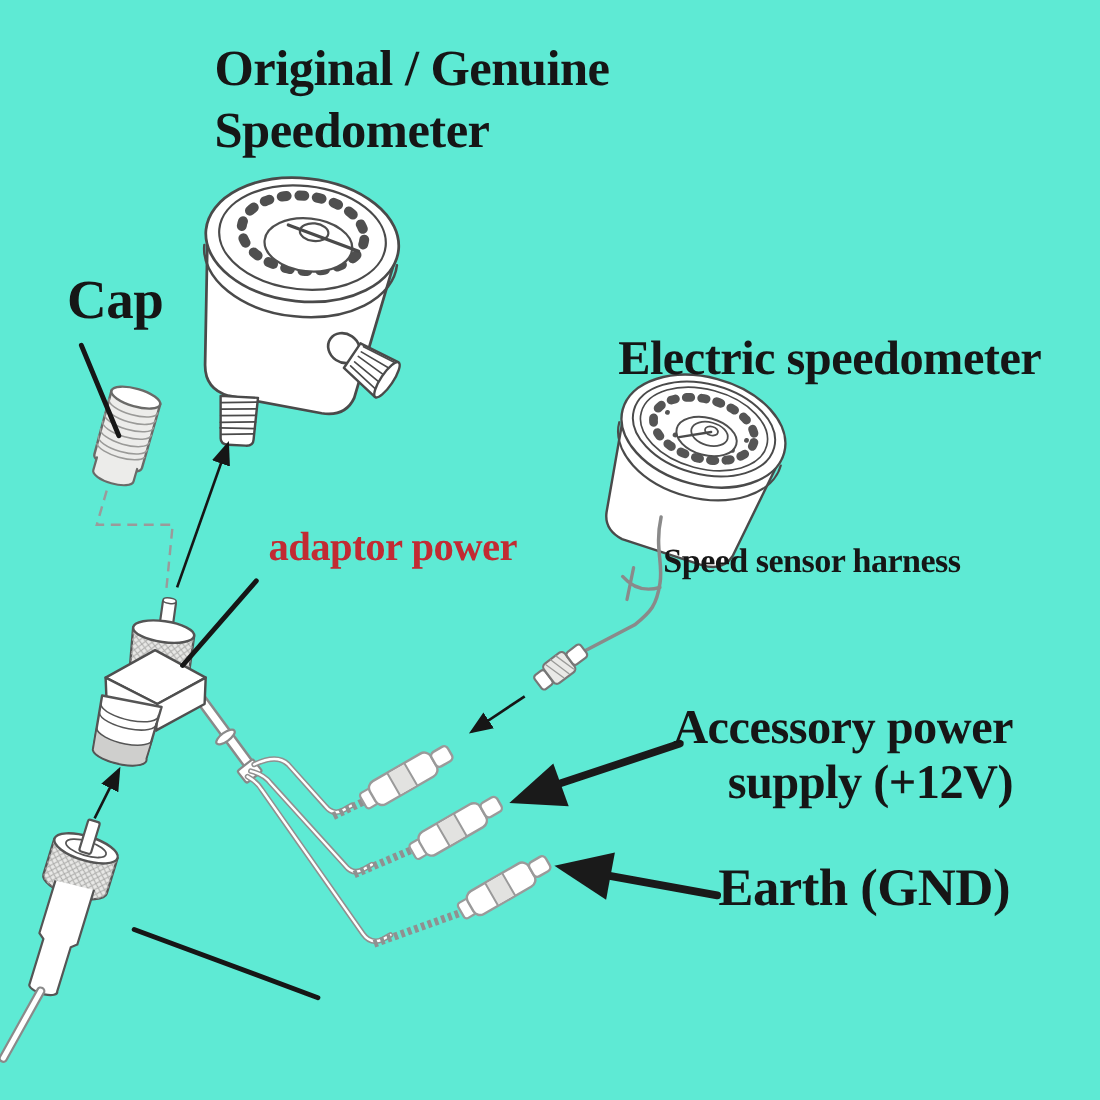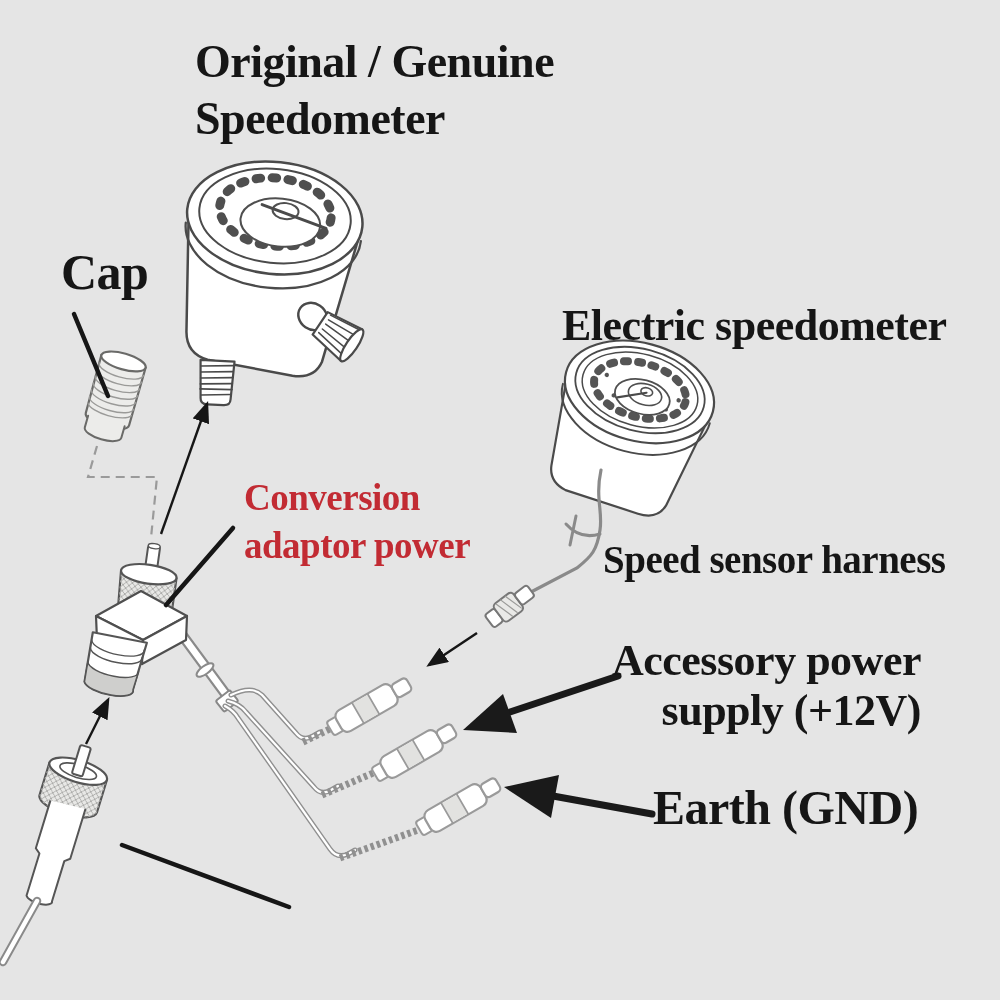--- a/index.html
+++ b/index.html
@@ -1,30 +1,30 @@
 <!DOCTYPE html>
 <html><head>
 <meta charset="utf-8">
 <style>
   html,body { margin:0; padding:0; background:#fff; }
   .canvas {
-    position:relative; width:1000px; height:1000px; background:#e5e5e5;
+    position:relative; width:1000px; height:1000px; background:#5eead4;
     overflow:hidden; font-family:"Liberation Serif","DejaVu Serif",serif;
   }
   .art { position:absolute; left:0; top:0; }
   .lbl {
     position:absolute; font-weight:bold; color:#161616; white-space:nowrap;
     letter-spacing:-0.5px; line-height:1.08;
   }
   .lbl .ln { display:block; }
   .lbl-title      { left:195px; top:33px;  font-size:46px; line-height:57px; }
   .lbl-cap        { left:33px;  top:245px; font-size:50px;margin-left:28px; }
   .lbl-electric   { left:562px; top:258px; font-size:44px;margin-top:44px; }
   .lbl-conversion { left:244px; top:474px; font-size:37px; line-height:48px; color:#c22b33; }
-  .lbl-speed      { left:603px; top:539px; font-size:39px; }
+  .lbl-speed      { left:603px; top:493px; font-size:31px; }
   .lbl-accessory  { left:612px; top:636px; font-size:44px; line-height:50px;text-align:right; }
   .lbl-earth      { left:653px; top:782px; font-size:48px;text-align:center; }
   .lbl-cable      { left:95px;  top:883px; font-size:45px; letter-spacing:-1px; }
 </style>
 </head>
 <body>
 
 <div class="canvas">
 
   <svg class="art" width="1000" height="1000" viewBox="0 0 1000 1000">
@@ -204,21 +204,20 @@
   <div class="lbl lbl-title">
     <span class="ln">Original / Genuine</span>
     <span class="ln">Speedometer</span>
   </div>
 
   <div class="lbl lbl-cap">Cap</div>
 
   <div class="lbl lbl-electric">Electric speedometer</div>
 
   <div class="lbl lbl-conversion">
-    <span class="ln">Conversion</span>
     <span class="ln">adaptor power</span>
   </div>
 
   <div class="lbl lbl-speed">Speed sensor harness</div>
 
   <div class="lbl lbl-accessory">
     <span class="ln">Accessory power</span>
     <span class="ln">supply (+12V)</span>
   </div>
 

